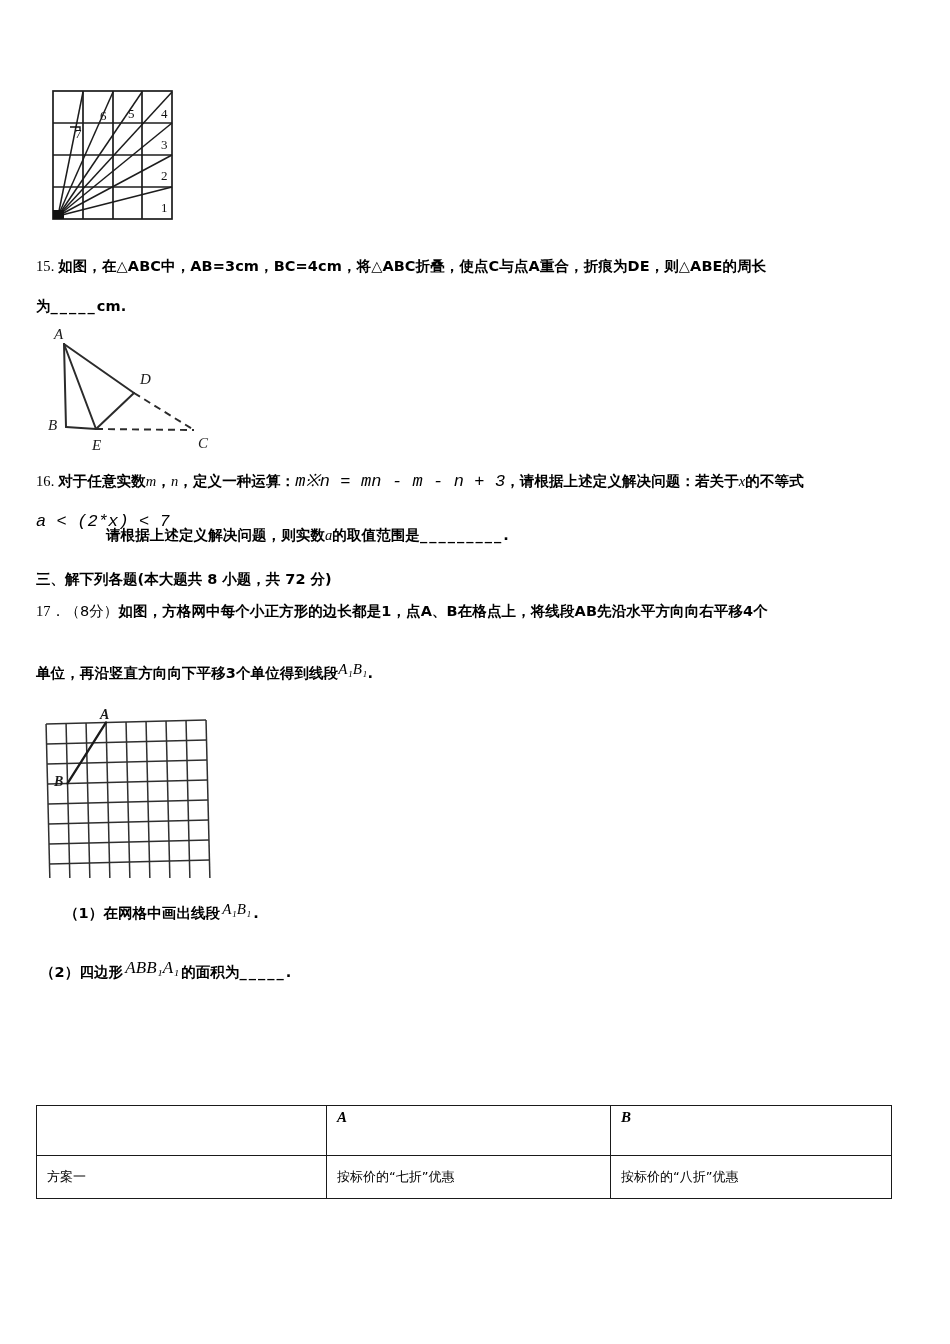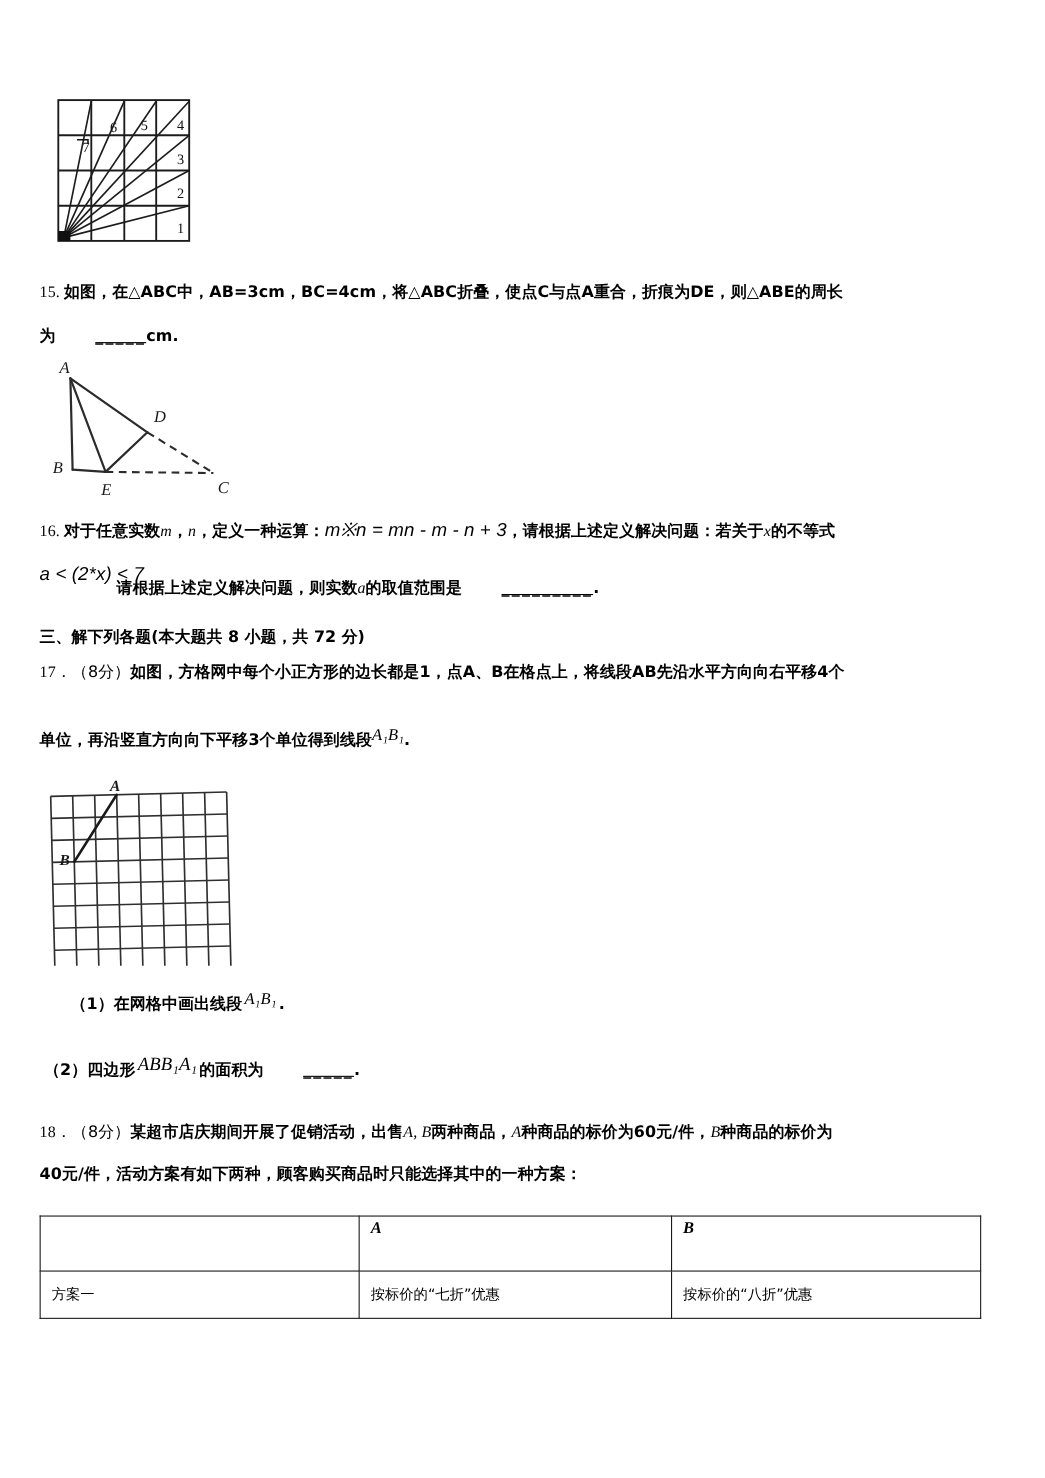--- a/index.html
+++ b/index.html
@@ -27,23 +27,23 @@
     position: absolute;
     font-size: 14.5px;
     line-height: 1.2;
     white-space: nowrap;
     letter-spacing: 0.1px;
   }
   .num { font-family: Liberation Serif, serif; margin-top: 16px; }
   .cn  { font-family: "DejaVu Sans", sans-serif; font-weight: bold; }
   .cnn { font-family: "DejaVu Sans", sans-serif; }
   .mi  { font-family: "Liberation Serif", serif; font-style: italic; font-weight: normal; }
-  .blank-s { text-decoration: underline; letter-spacing: 2px; padding-left: 36px; }
+  .blank-s { letter-spacing: 2px; }
   .mathbox {
-    font-family: Liberation Sans, sans-serif;
+    font-family: Liberation Mono, monospace;
     font-style: italic;
     font-size: 17px;
     font-weight: normal;
   }
 
   
   .section-head {
     position: absolute;
     font-family: "DejaVu Sans", sans-serif;
     font-weight: bold;
@@ -243,26 +243,20 @@
     </svg>
   </div>
 
   <div class="qline" style="left:40px; top:900px;margin-left:24px;">
     <span class="cn">（1）</span><span class="cn">在网格中画出线段</span><span class="mi" style="font-size:15px; vertical-align:4px; padding:0 2px;">A₁B₁</span><span class="cn">.</span>
   </div>
   <div class="qline" style="left:40px; top:958px;">
     <span class="cn">（2）</span><span class="cn">四边形</span><span class="mi" style="font-size:17px; vertical-align:4px; padding:0 2px;">ABB₁A₁</span><span class="cn">的面积为</span><span class="cn blank-s">_____</span><span class="cn">.</span>
   </div>
 
-  <div class="qline" style="left:36px; top:1022px;">
-    <span class="num">18．</span><span class="cnn">（8分）</span><span class="cn">某超市店庆期间开展了促销活动，出售</span><span class="mi">A,</span> <span class="mi">B</span><span class="cn">两种商品，</span><span class="mi">A</span><span class="cn">种商品的标价为</span><span class="cn">60</span><span class="cn">元/件，</span><span class="mi">B</span><span class="cn">种商品的标价为</span>
-  </div>
-  <div class="qline" style="left:36px; top:1060px;">
-    <span class="cn">40</span><span class="cn">元/件，活动方案有如下两种，顾客购买商品时只能选择其中的一种方案：</span>
-  </div>
 
   <table id="plan-table">
     <colgroup>
         <col class="c1">
         <col class="c2">
         <col class="c3">
       </colgroup>
     <tbody>
       <tr>
         <td class="hcell"></td>

